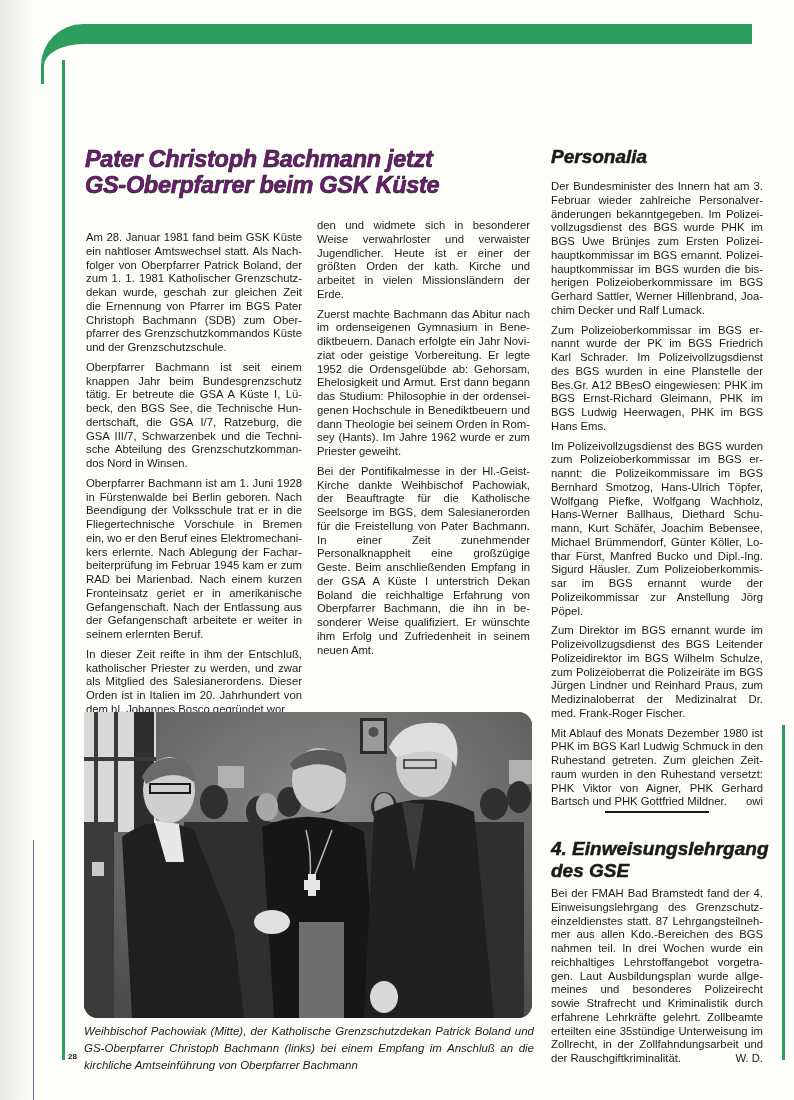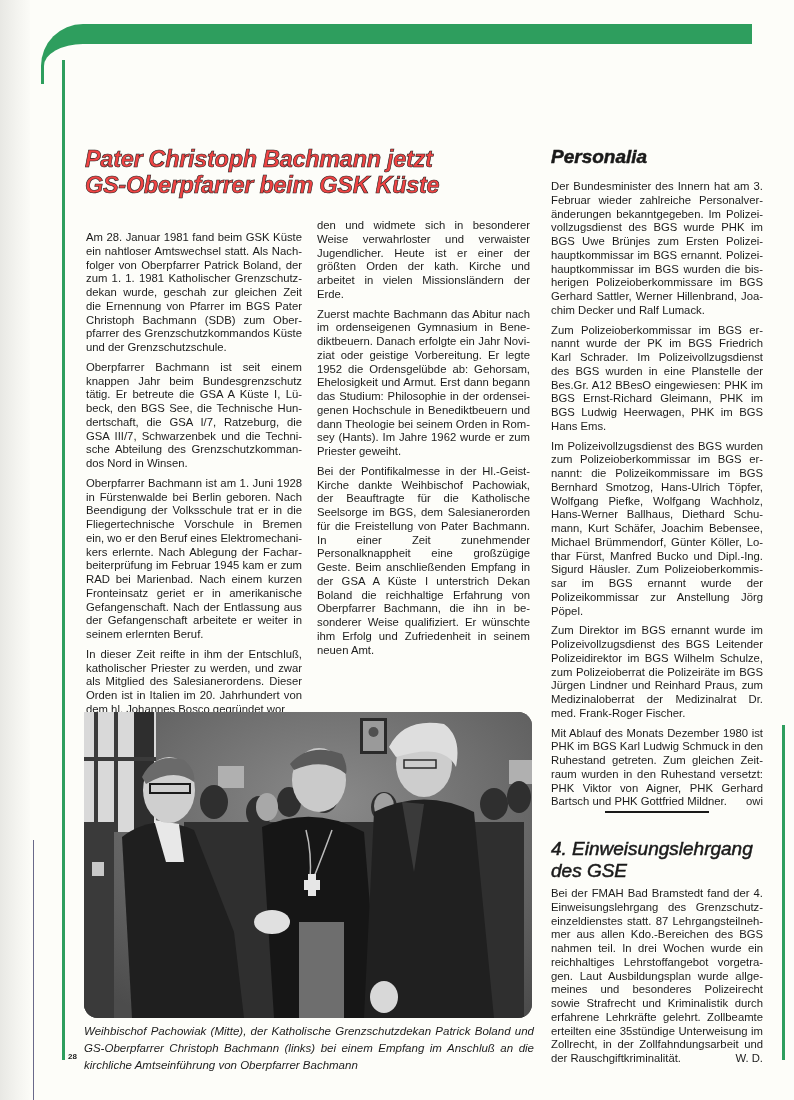--- a/index.html
+++ b/index.html
@@ -12,25 +12,25 @@
     .scan-edge-line { position: absolute; left: 33px; top: 840px; width: 1px; height: 260px; background: #6a6a8a; }
     .green-bar { position: absolute; left: 80px; top: 24px; width: 422px; height: 20px; background: #2e9e5e; }
     .green-corner { position: absolute; left: 41px; top: 24px; width: 60px; height: 60px;
       border-top: 20px solid #2e9e5e; border-left: 3px solid #2e9e5e; border-top-left-radius: 42px; }
     .green-left { position: absolute; left: 62px; top: 60px; width: 3px; height: 1000px; background: #2e9e5e; }
     .green-right { position: absolute; left: 782px; top: 725px; width: 3px; height: 335px; background: #2e9e5e; }
 
     
     .main-title { position: absolute; left: 85px; top: 146px; width: 450px;
       font-family: "Liberation Sans", sans-serif; font-weight: 900; font-style: italic;
-      font-size: 23.5px; line-height: 26px; color: #ef4444; letter-spacing: -0.3px;
+      font-size: 23.5px; line-height: 26px; color: #701a75; letter-spacing: -0.3px;
       -webkit-text-stroke: 0.6px #1a1a1a; }
     .side-title { position: absolute; left: 551px; top: 146px; font-weight: 900; font-style: italic;
       font-size: 19px; color: #1a1a1a; -webkit-text-stroke: 0.5px #1a1a1a; }
-    .side-title-2 { position: absolute; left: 551px; top: 838px; width: 230px; font-weight: 400; font-style: italic;
+    .side-title-2 { position: absolute; left: 551px; top: 838px; width: 230px; font-weight: 700; font-style: italic;
       font-size: 19px; line-height: 22px; color: #1a1a1a; -webkit-text-stroke: 0.5px #1a1a1a; }
 
     
     .col { position: absolute; font-size: 11.3px; line-height: 13.75px; text-align: justify; hyphens: manual; }
     .col p { margin-bottom: 6px; }
     .col-1 { left: 86px; top: 219px; width: 216px; margin-top: 12px; }
     .col-2 { left: 317px; top: 219px; width: 213px; }
     .col-3 { left: 551px; top: 180px; width: 212px; }
     .col-4 { left: 551px; top: 887px; width: 212px; }
     .sig { display: inline-block; float: right; }

